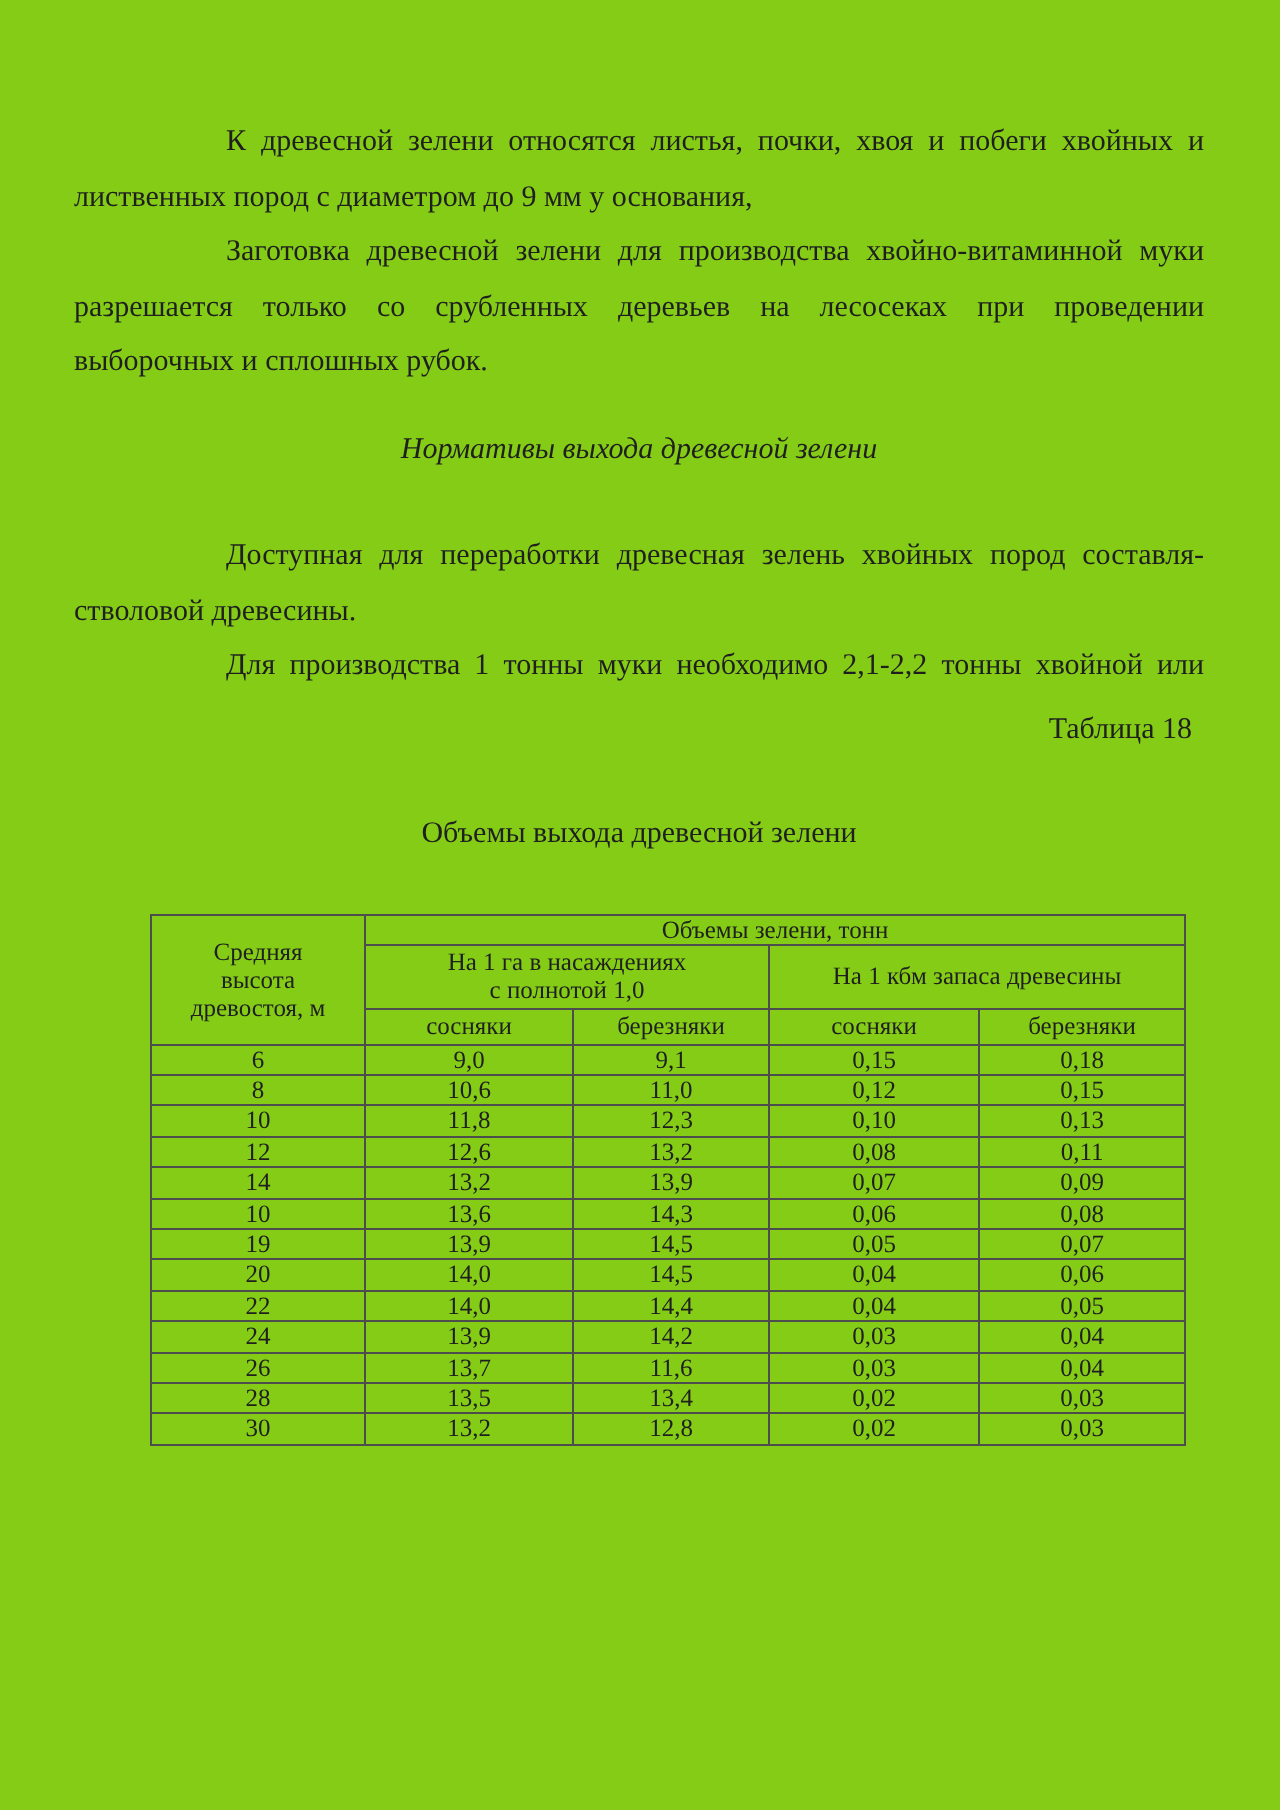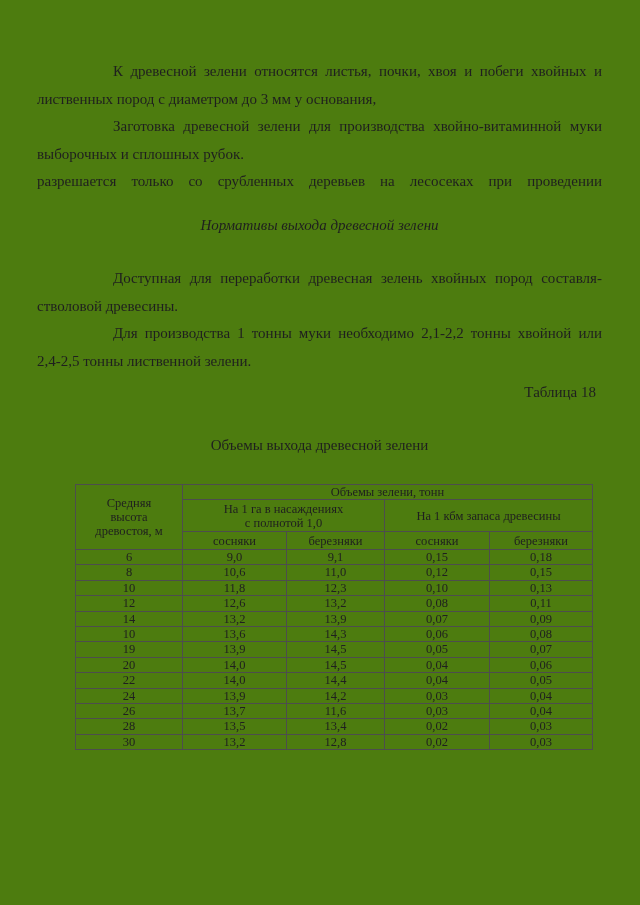--- a/index.html
+++ b/index.html
@@ -5,21 +5,21 @@
   html, body {
     margin: 0;
     padding: 0;
     background: #ffffff;
   }
   .page {
     position: relative;
     width: 640px;
     height: 905px;
     box-sizing: border-box;
-    background: #4d7c0f;
+    background: #84cc16;
     padding: 58px 38px 0 37px;
     font-family: "Liberation Serif", "DejaVu Serif", serif;
     font-size: 15px;
     line-height: 27.5px;
     color: #1f1f1f;
     overflow: hidden;
   }
   .para { margin: 0; }
   .para .line {
     text-align: justify;
@@ -68,39 +68,38 @@
   table.yield tr.sub-row td { height: 17px; }
   table.yield tbody td { height: 14.4px; line-height: 14.4px; }
 </style>
 </head>
 <body>
 
 <div class="page">
 
   <section class="para">
       <div class="line first">К древесной зелени относятся листья, почки, хвоя и побеги хвойных и</div>
-      <div class="line last">лиственных пород с диаметром до 3 мм у основания,</div>
+      <div class="line last">лиственных пород с диаметром до 9 мм у основания,</div>
     </section>
   <section class="para">
       <div class="line first">Заготовка древесной зелени для производства хвойно-витаминной муки</div>
+      <div class="line">разрешается только со срубленных деревьев на лесосеках при проведении</div>
       <div class="line last">выборочных и сплошных рубок.</div>
-      <div class="line">разрешается только со срубленных деревьев на лесосеках при проведении</div>
     </section>
 
   <div class="section-heading">
     <span class="heading-text">Нормативы выхода древесной зелени</span>
   </div>
 
   <section class="para">
       <div class="line first">Доступная для переработки древесная зелень хвойных пород составля-</div>
       <div class="line last">стволовой древесины.</div>
     </section>
   <section class="para">
       <div class="line first">Для производства 1 тонны муки необходимо 2,1-2,2 тонны хвойной или</div>
-      <div class="line last">2,4-2,5 тонны лиственной зелени.</div>
     </section>
 
   <div class="table-label">Таблица 18</div>
 
   <div class="table-title">Объемы выхода древесной зелени</div>
 
   <table class="yield">
     <colgroup>
       <col style="width:107px">
       <col style="width:104px">

